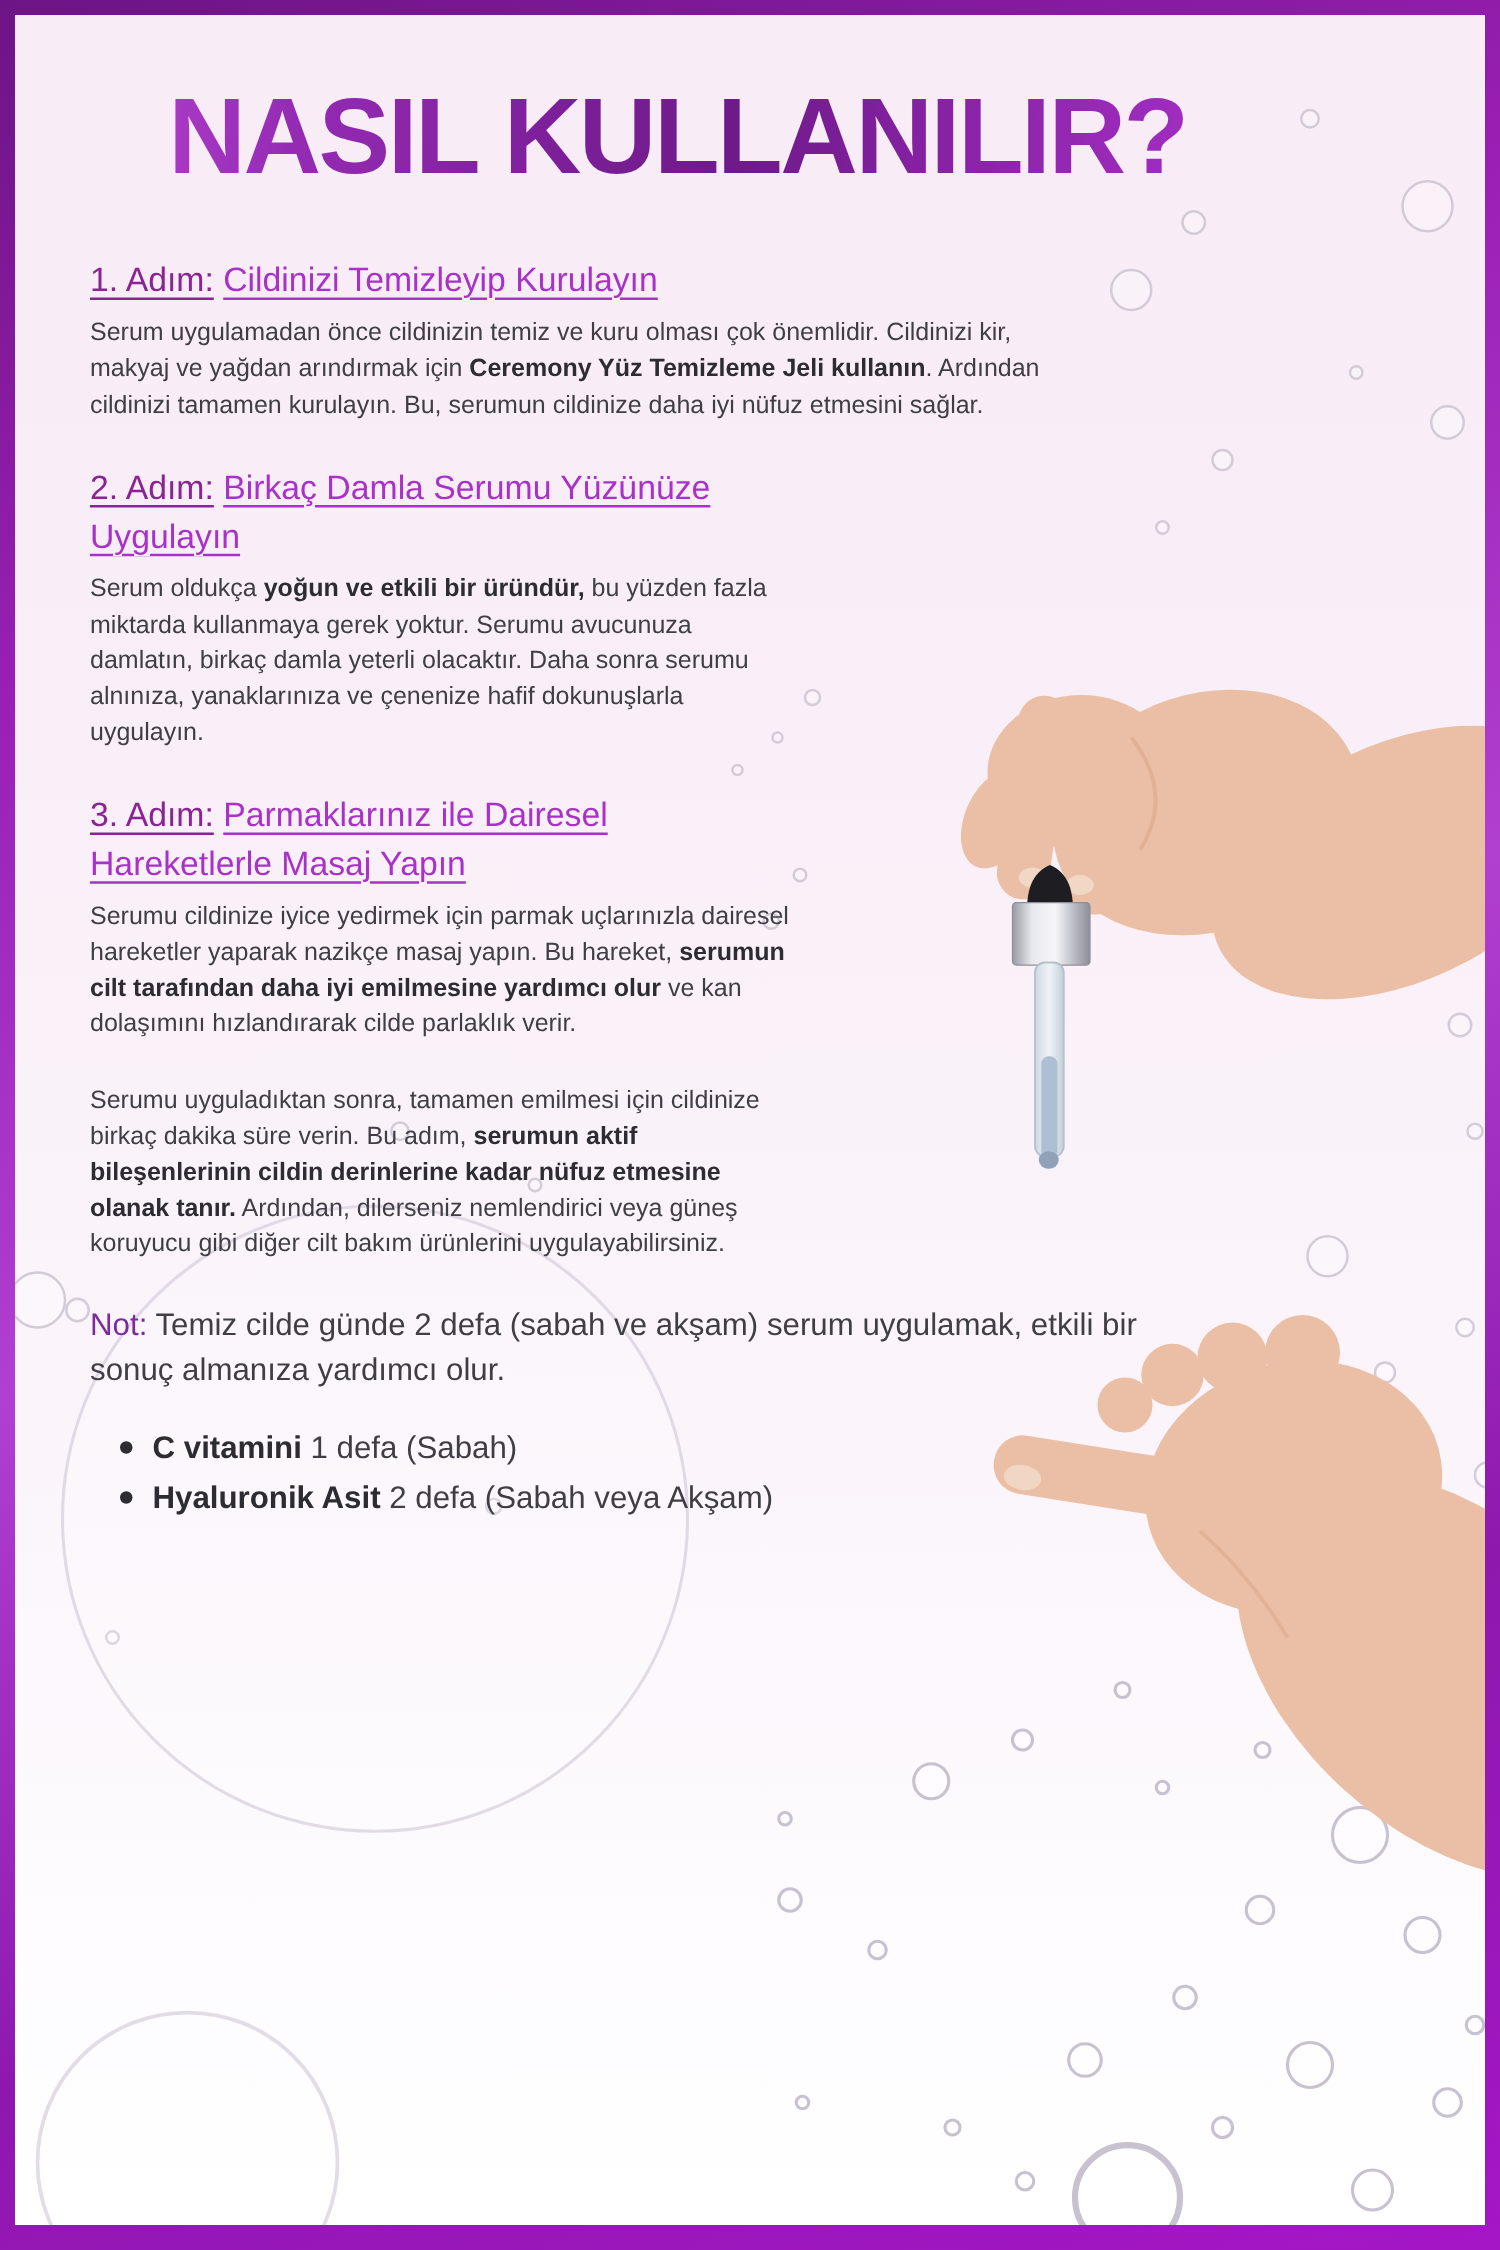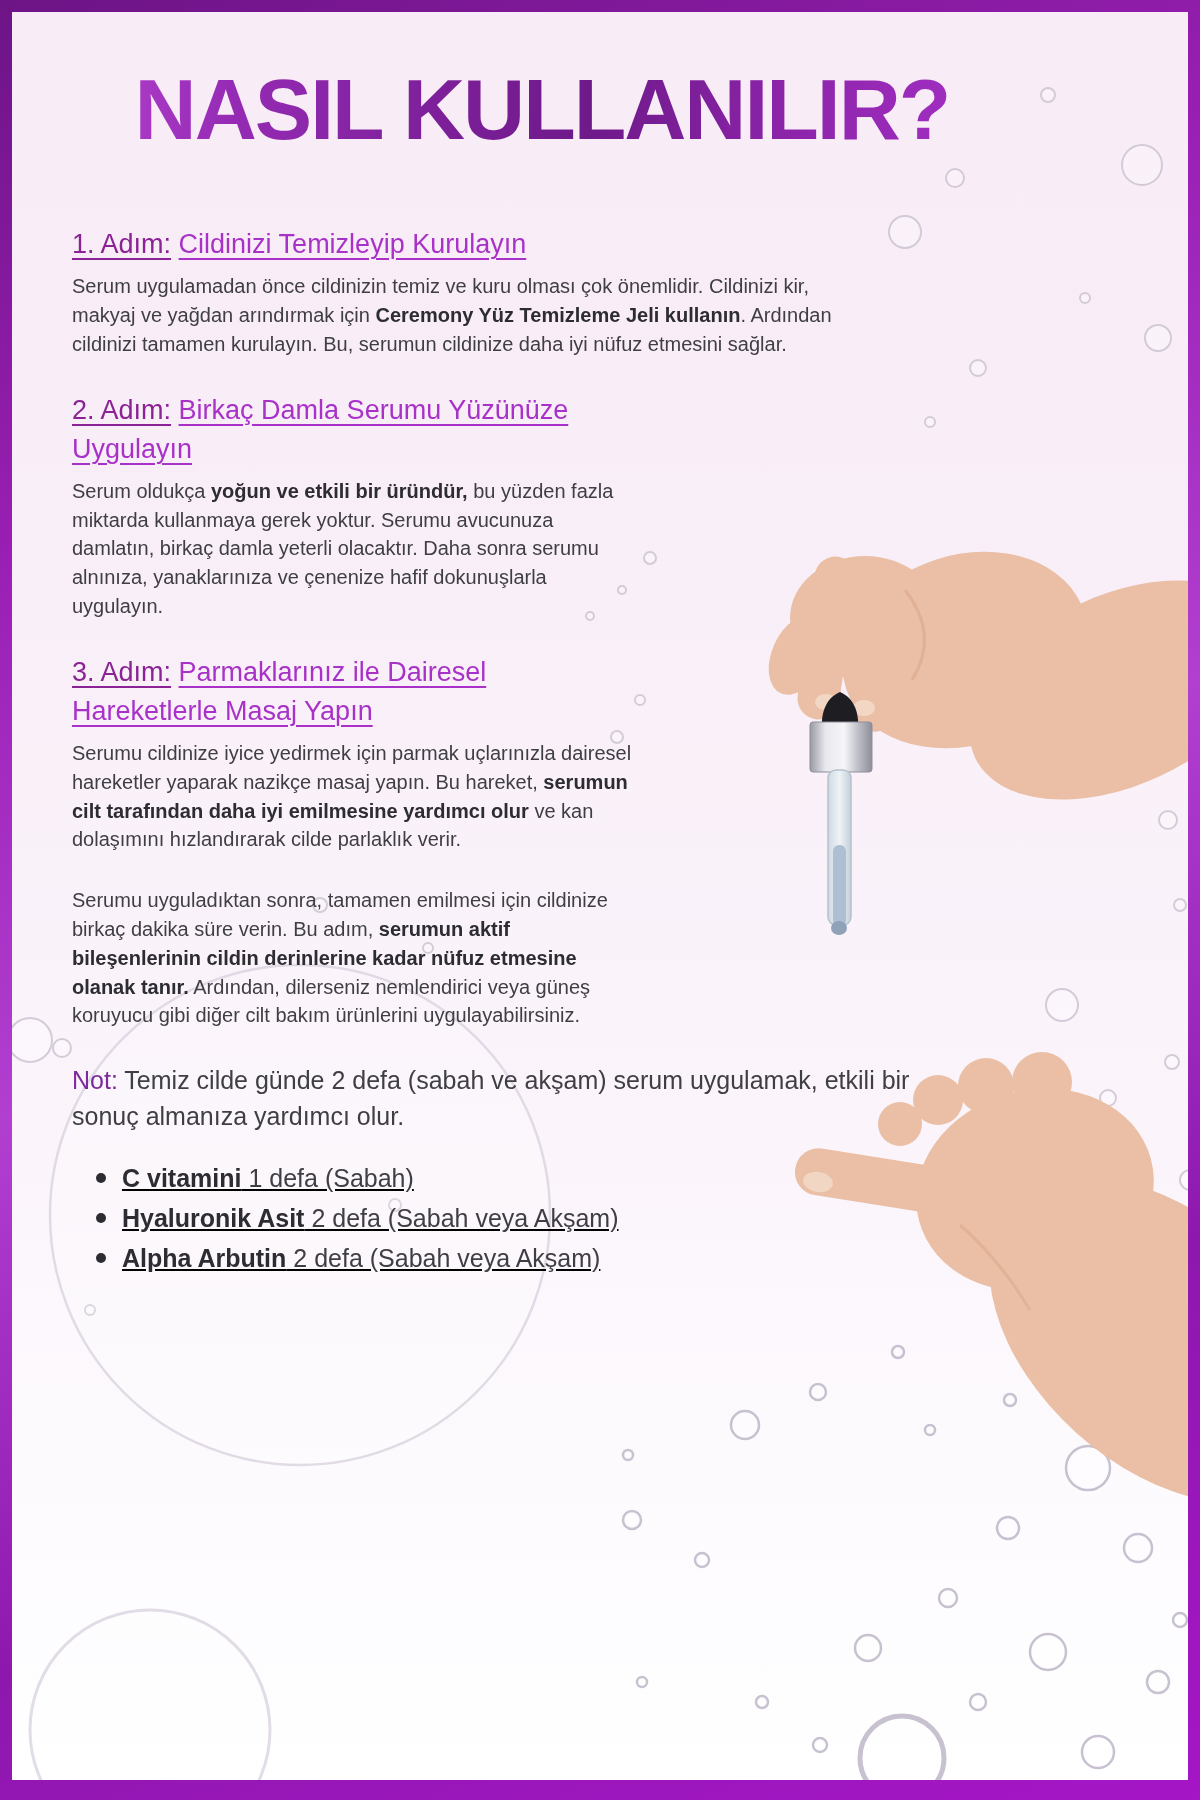--- a/index.html
+++ b/index.html
@@ -10,36 +10,36 @@
   }
   .canvas{
     position:absolute;left:12px;top:12px;right:12px;bottom:20px;
     background:linear-gradient(180deg,#f8ecf6 0%,#f9eff8 35%,#fbf5fb 65%,#fdfbfe 85%,#ffffff 100%);
     overflow:hidden;
   }
   .decor{position:absolute;left:-12px;top:-12px;width:1200px;height:1800px;z-index:1;}
   .content{position:relative;z-index:2;padding:34px 40px 0 60px;width:1020px;}
   .title{
     font-size:86px;font-weight:800;letter-spacing:-2px;text-align:center;
-    margin:14px 0 66px -10px;width:960px;
+    margin:14px 0 46px -10px;width:960px;
     background:linear-gradient(92deg,#b743d2 0%,#952bb4 18%,#7c1f99 40%,#6e1a89 55%,#8f25ad 78%,#a832c8 100%);
     -webkit-background-clip:text;background-clip:text;color:transparent;
   }
   .step{margin-bottom:32px;}
   .step-heading{font-size:27px;font-weight:400;line-height:1.45;margin-bottom:8px;
     text-underline-offset:5px;}
   .step-label{color:#8a2394;text-decoration:underline;text-decoration-thickness:2px;}
   .step-link{color:#a832c8;text-decoration:underline;text-decoration-thickness:2px;}
   .step-body{font-size:20px;line-height:1.44;color:#3f3e44;}
   .w1{max-width:790px;}
   .w2{max-width:562px;}
   .step-body .b, .rich .b{font-weight:700;color:#2d2c33;}
   .note{font-size:25px;line-height:1.44;color:#3f3e44;max-width:872px;margin:6px 0 24px 0;}
   .note-label{font-weight:400;color:#7d2b9c;}
-  .bullets{list-style:none;margin:0;padding:0 0 0 24px;max-width:760px;text-decoration:underline;}
+  .bullets{list-style:none;margin:0;padding:0 0 0 24px;max-width:760px;}
   .bullets li{font-size:25px;line-height:1.6;color:#3f3e44;position:relative;padding-left:26px;}
   .bullets li::before{content:"";position:absolute;left:0;top:15px;width:10px;height:10px;border-radius:50%;background:#2d2c33;}
   .bullet-name{font-weight:700;color:#2d2c33;}
 </style>
 </head>
 <body>
 
 <div class="canvas">
 
   <svg class="decor" viewBox="0 0 1200 1800">
@@ -190,19 +190,16 @@
       <span class="note-label">Not:</span><span> Temiz cilde günde 2 defa (sabah ve akşam) serum uygulamak, etkili bir sonuç almanıza yardımcı olur.</span>
     </div>
 
     <ul class="bullets">
       <li>
         <span class="bullet-name">C vitamini</span><span> 1 defa (Sabah)</span>
       </li>
       <li>
         <span class="bullet-name">Hyaluronik Asit</span><span> 2 defa (Sabah veya Akşam)</span>
       </li>
-      <li>
-        <span class="bullet-name">Alpha Arbutin</span><span> 2 defa (Sabah veya Akşam)</span>
-      </li>
     </ul>
 
   </div>
 </div>
 
 </body></html>

